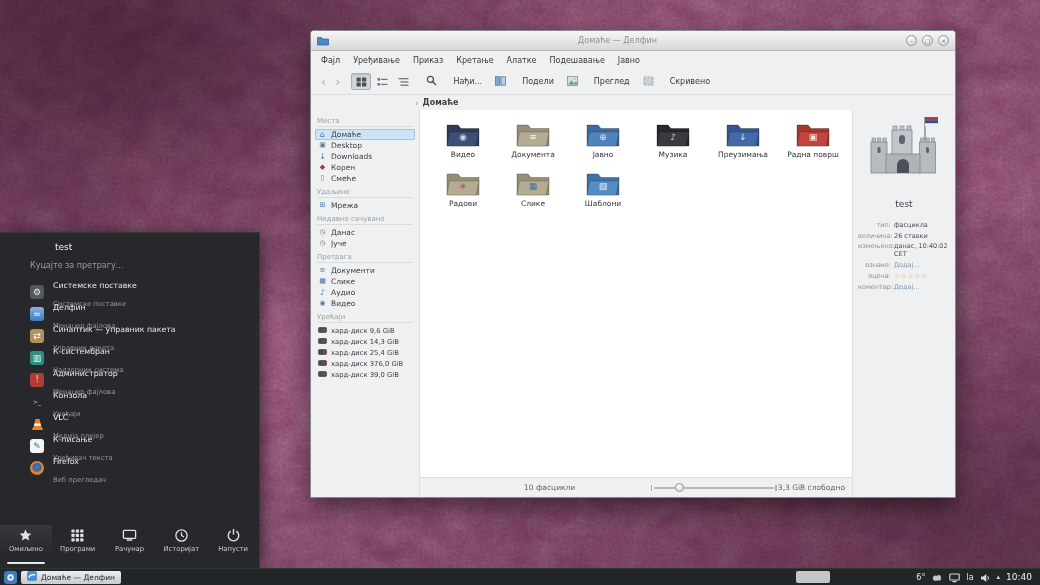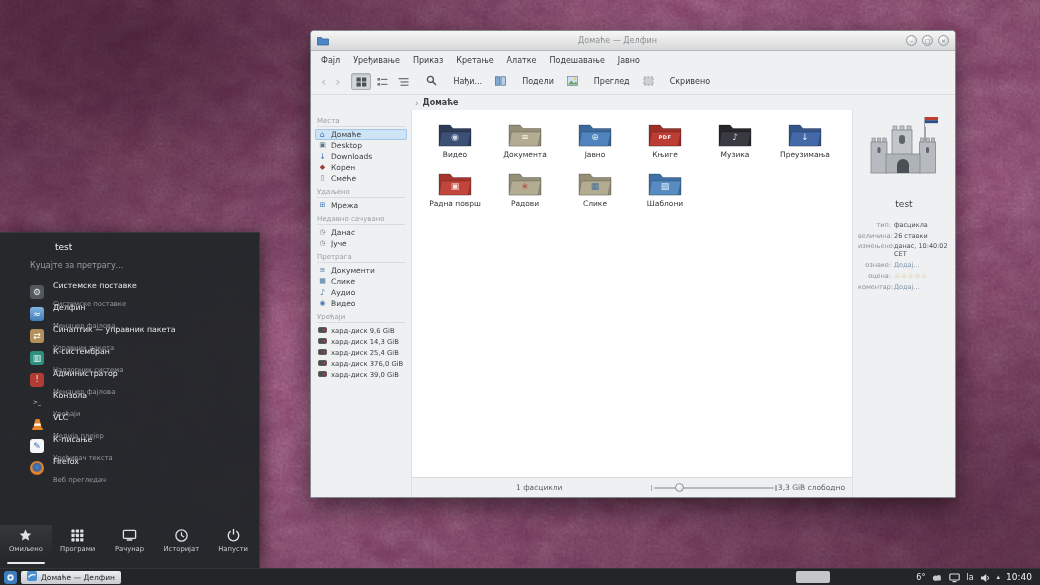--- a/index.html
+++ b/index.html
@@ -26,21 +26,21 @@
   .navarrow{font-size:13px;color:#b4b8bb;line-height:1;padding:0 1px}
   .viewbtns{display:flex;gap:1px;margin:0 3px}
   .vbtn{width:20px;height:17px;display:flex;align-items:center;justify-content:center;border:1px solid transparent;border-radius:2px}
   .vbtn.sel{background:#d5d9dc;border-color:#aab0b5;box-shadow:inset 0 1px 2px rgba(0,0,0,.15)}
   .tbtn{display:flex;align-items:center;gap:16px;font-size:8px;color:#36393c;padding:2px 3px;border-radius:2px}
   .crumbbar{height:15px;flex:none;display:flex;align-items:center;gap:4px;font-size:8px;color:#46494c;padding-left:104px}
   .crumbbar .ar{color:#8d9093;font-size:9px}
   .crumbbar .crumb{font-weight:bold;color:#3c3f42}
 
   .content{flex:1;display:flex;min-height:0}
-  .places{width:100px;flex:none;padding:3px 4px;overflow:hidden}
+  .places{width:108px;flex:none;padding:3px 4px;overflow:hidden}
   .psec h4{font-size:7px;font-weight:normal;color:#9aa0a5;margin:4px 2px 2px;padding-bottom:1px;border-bottom:1px solid #d9dbdd}
   .pitem{display:flex;align-items:center;gap:4px;height:11px;padding:0 3px;border-radius:2px;font-size:7.5px;color:#3c4periodic;color:#3c4043}
   .pitem.sel{background:#cde3f6;box-shadow:inset 0 0 0 1px #a3c6e7}
   .pitem .ic{width:9px;flex:none;text-align:center;font-size:7px;line-height:1}
   .pitem .plabel{white-space:nowrap;overflow:hidden}
   .psec.devices .pitem{font-size:6.8px}
 
   .center{flex:1;display:flex;flex-direction:column;min-width:0;border-left:1px solid #dfe0e2;border-right:1px solid #dfe0e2}
   .view{flex:1;background:#fff;padding:9px 8px;overflow:hidden}
   .fgrid{display:grid;grid-template-columns:repeat(6,70px);row-gap:9px}
@@ -326,24 +326,20 @@
                   </svg><span class="femblem" style="color:#cfd9ea;">◉</span></span><span>Видео</span></div>
               <div class="fitem"><span class="ficon"><svg width="36" height="29" viewBox="0 0 36 29">
                     <path d="M2 6 L13 6 L16 9.5 L34 9.5 L34 27 L2 27 Z" fill="#968f77" stroke="rgba(0,0,0,.32)" stroke-width="0.8"></path>
                     <path d="M4.5 13 L34 13 L31 27 L2 27 Z" fill="#b3ac92" stroke="rgba(0,0,0,.25)" stroke-width="0.7"></path>
                   </svg><span class="femblem" style="color:#f5f2e4;">≡</span></span><span>Документа</span></div>
               <div class="fitem"><span class="ficon"><svg width="36" height="29" viewBox="0 0 36 29">
                     <path d="M2 6 L13 6 L16 9.5 L34 9.5 L34 27 L2 27 Z" fill="#3c699e" stroke="rgba(0,0,0,.32)" stroke-width="0.8"></path>
                     <path d="M4.5 13 L34 13 L31 27 L2 27 Z" fill="#4f83bd" stroke="rgba(0,0,0,.25)" stroke-width="0.7"></path>
                   </svg><span class="femblem" style="color:#dcebf8;">⊕</span></span><span>Јавно</span></div>
               <div class="fitem"><span class="ficon"><svg width="36" height="29" viewBox="0 0 36 29">
-                    <path d="M2 6 L13 6 L16 9.5 L34 9.5 L34 27 L2 27 Z" fill="#9e2f28" stroke="rgba(0,0,0,.32)" stroke-width="0.8"></path>
-                    <path d="M4.5 13 L34 13 L31 27 L2 27 Z" fill="#bd3c33" stroke="rgba(0,0,0,.25)" stroke-width="0.7"></path>
-                  </svg><span class="femblem" style="color:#ffffff;font-size:5px;font-weight:bold;letter-spacing:.4px;">PDF</span></span><span>Књиге</span></div>
-              <div class="fitem"><span class="ficon"><svg width="36" height="29" viewBox="0 0 36 29">
                     <path d="M2 6 L13 6 L16 9.5 L34 9.5 L34 27 L2 27 Z" fill="#27272c" stroke="rgba(0,0,0,.32)" stroke-width="0.8"></path>
                     <path d="M4.5 13 L34 13 L31 27 L2 27 Z" fill="#3a3a42" stroke="rgba(0,0,0,.25)" stroke-width="0.7"></path>
                   </svg><span class="femblem" style="color:#e4e4ee;">♪</span></span><span>Музика</span></div>
               <div class="fitem"><span class="ficon"><svg width="36" height="29" viewBox="0 0 36 29">
                     <path d="M2 6 L13 6 L16 9.5 L34 9.5 L34 27 L2 27 Z" fill="#35568c" stroke="rgba(0,0,0,.32)" stroke-width="0.8"></path>
                     <path d="M4.5 13 L34 13 L31 27 L2 27 Z" fill="#4469a8" stroke="rgba(0,0,0,.25)" stroke-width="0.7"></path>
                   </svg><span class="femblem" style="color:#e0eaf6;">↓</span></span><span>Преузимања</span></div>
               <div class="fitem"><span class="ficon"><svg width="36" height="29" viewBox="0 0 36 29">
                     <path d="M2 6 L13 6 L16 9.5 L34 9.5 L34 27 L2 27 Z" fill="#a5362f" stroke="rgba(0,0,0,.32)" stroke-width="0.8"></path>
                     <path d="M4.5 13 L34 13 L31 27 L2 27 Z" fill="#c2453c" stroke="rgba(0,0,0,.25)" stroke-width="0.7"></path>
@@ -356,21 +352,21 @@
                     <path d="M2 6 L13 6 L16 9.5 L34 9.5 L34 27 L2 27 Z" fill="#968f77" stroke="rgba(0,0,0,.32)" stroke-width="0.8"></path>
                     <path d="M4.5 13 L34 13 L31 27 L2 27 Z" fill="#b3ac92" stroke="rgba(0,0,0,.25)" stroke-width="0.7"></path>
                   </svg><span class="femblem" style="color:#46729e;">▦</span></span><span>Слике</span></div>
               <div class="fitem"><span class="ficon"><svg width="36" height="29" viewBox="0 0 36 29">
                     <path d="M2 6 L13 6 L16 9.5 L34 9.5 L34 27 L2 27 Z" fill="#3f71a6" stroke="rgba(0,0,0,.32)" stroke-width="0.8"></path>
                     <path d="M4.5 13 L34 13 L31 27 L2 27 Z" fill="#568cc2" stroke="rgba(0,0,0,.25)" stroke-width="0.7"></path>
                   </svg><span class="femblem" style="color:#e2eefa;">▧</span></span><span>Шаблони</span></div>
             </div>
         </div>
         <div class="statusbar">
-          <span style="margin-left:97px">1 фасцикли</span>
+          <span style="margin-left:97px">10 фасцикли</span>
           <div class="zoom">
             <span class="zcapL"></span>
               <div class="ztrack"></div>
               <div class="zhandle" id="zhandle" style="left: 20%;"></div>
               <span class="zcapR"></span>
           </div>
           <span class="sbright">3,3 GiB слободно</span>
         </div>
       </div>
 

